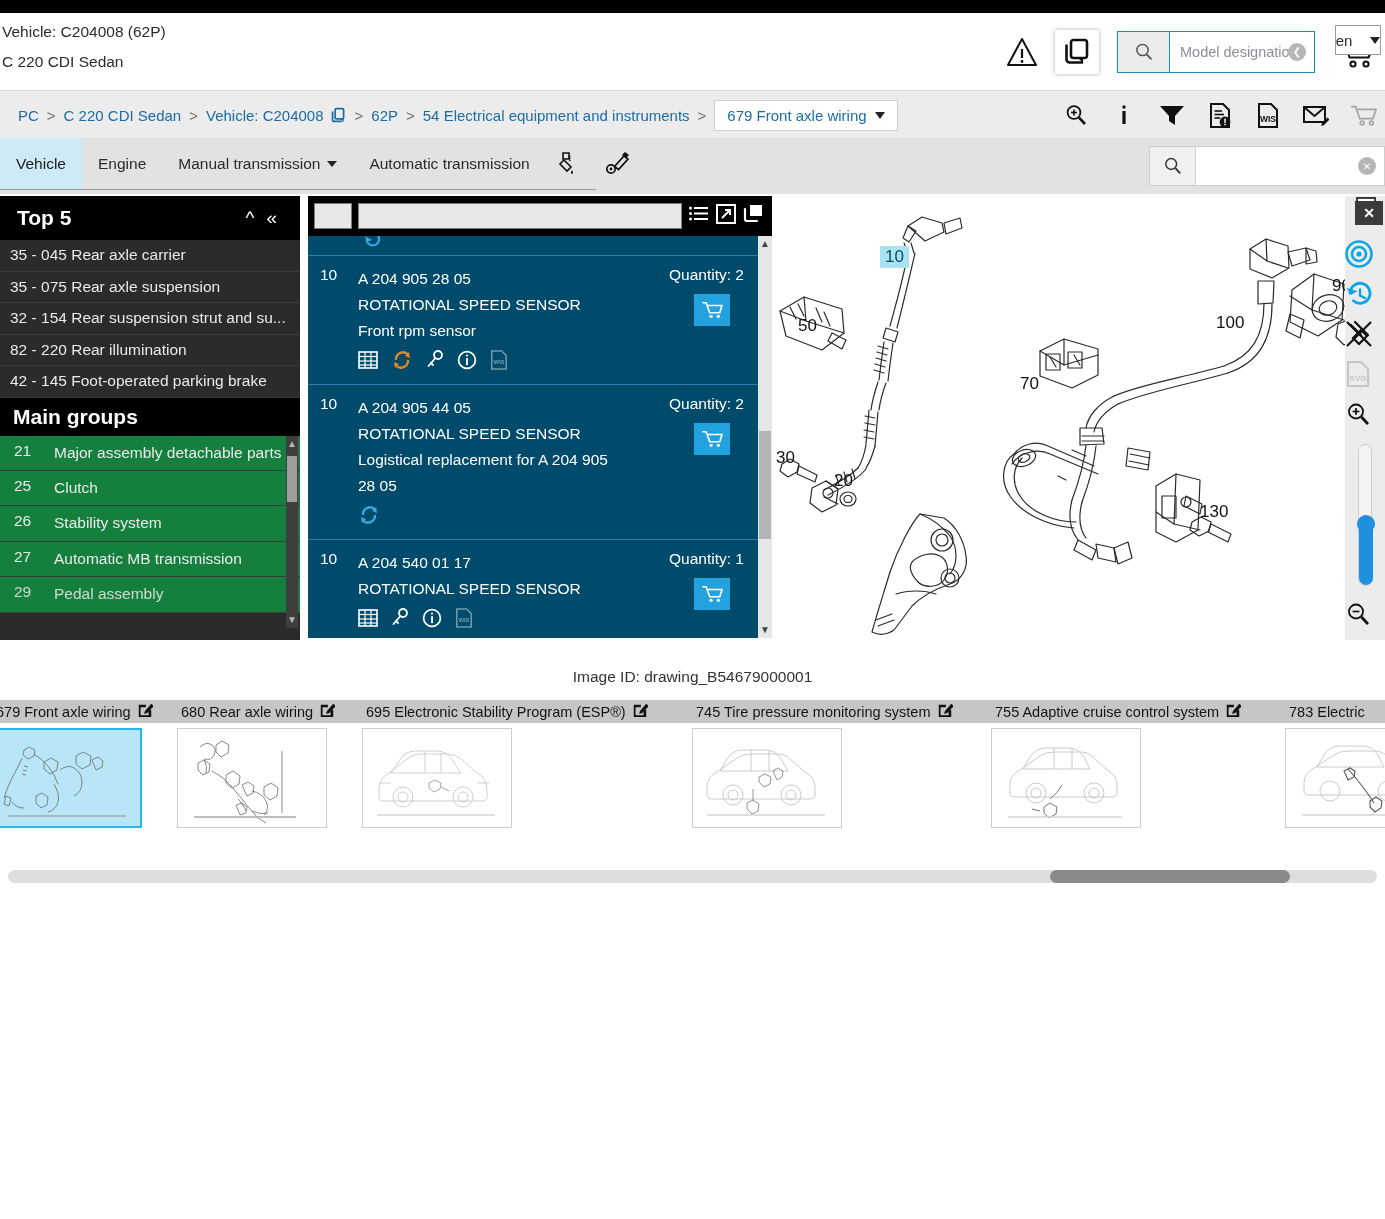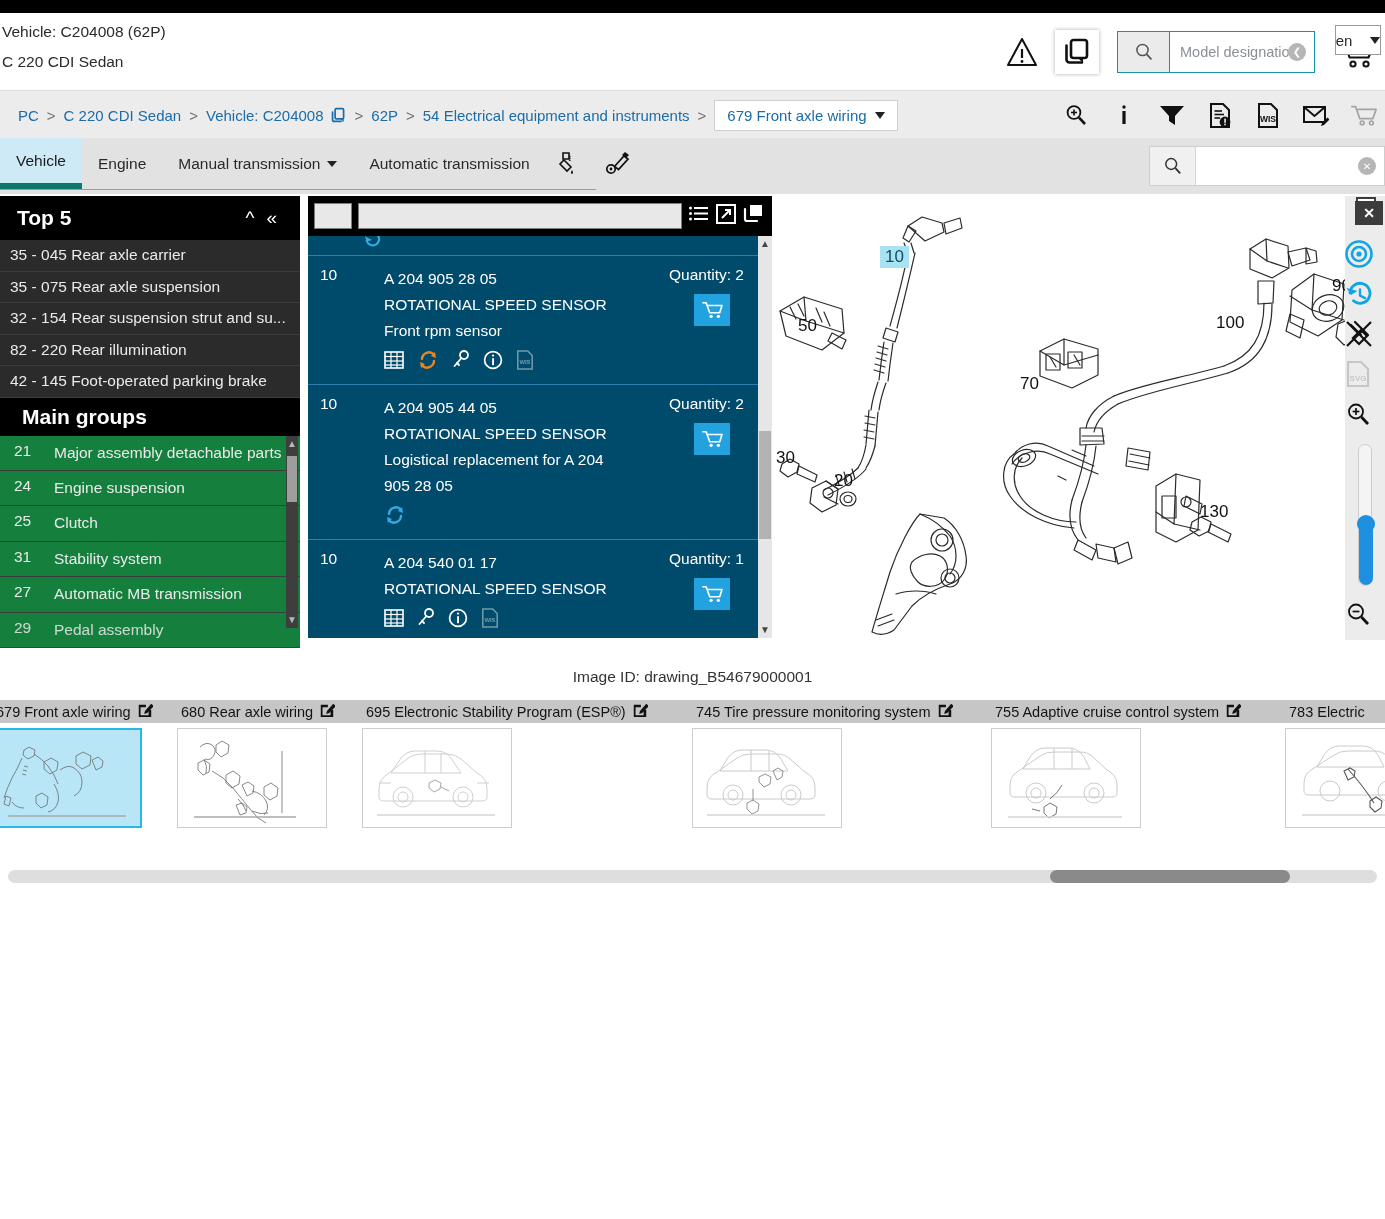--- a/index.html
+++ b/index.html
@@ -53,21 +53,21 @@
   .caret-d { width: 0; height: 0; border-left: 5px solid transparent; border-right: 5px solid transparent;
              border-top: 7px solid #222; }
 
   .crumb-tools { position: absolute; right: 8px; top: 0; height: 48px; display: flex; align-items: center; gap: 22px; }
   .crumb-tools .ti { width: 26px; height: 26px; display: flex; align-items: center; justify-content: center; }
 
   
   .tabrow { position: absolute; left: 0; top: 138px; width: 1385px; height: 56px; background: #e2e2e2; }
   .tabs { position: absolute; left: 0; top: 0; height: 52px; display: flex; align-items: stretch; }
   .tab { display: flex; align-items: center; padding: 0 16px; font-size: 15.5px; color: #2a2a2a; }
-  .tab.active { background: #cfeaf7; border-bottom: 7px solid #0f766e; color: #1b1b1b; }
+  .tab.active { background: #cfeaf7; border-bottom: 1px solid #0f766e; color: #1b1b1b; }
   .tab .cd { margin-left: 7px; width: 0; height: 0; border-left: 5px solid transparent;
              border-right: 5px solid transparent; border-top: 6px solid #222; }
   .tab-ico { display: flex; align-items: center; padding: 0 10px; }
   .tabs-underline { position: absolute; left: 0; top: 51px; width: 596px; height: 1px; background: #9c9c9c; }
 
   .tab-search { position: absolute; right: 0; top: 8px; display: flex; width: 236px; height: 40px;
                 border: 1px solid #cdcdcd; background: #fff; }
   .tab-search .mag { width: 46px; background: #f0f0f0; border-right: 1px solid #d6d6d6;
                      display: flex; align-items: center; justify-content: center; }
   .tab-search .inp { flex: 1; position: relative; display: flex; align-items: center; padding-left: 8px; }
@@ -76,21 +76,21 @@
 
   
   .sidebar { position: absolute; left: 0; top: 196px; width: 300px; height: 444px; background: #2b2b2b; }
   .sb-hdr { height: 44px; background: #000; color: #fff; display: flex; align-items: center;
             padding: 0 17px; font-size: 21px; font-weight: bold; }
   .sb-hdr .sp { flex: 1; }
   .sb-hdr .chev { font-size: 19px; font-weight: normal; padding: 0 6px; color: #fff; }
   .sb-item { height: 31.5px; display: flex; align-items: center; padding: 0 10px; color: #eaeaea;
              font-size: 15.5px; border-bottom: 1px solid #3b3b3b; }
   .sb-grp-hdr { height: 38px; background: #000; color: #fff; display: flex; align-items: center;
-                padding: 0 22px; font-size: 21px; font-weight: bold; }
+                padding: 0 13px; font-size: 21px; font-weight: bold; }
   .mg-list { position: relative; background: #15803d; }
   .mg-item { display: flex; align-items: flex-start; padding: 6px 10px 6px 14px; color: #eaeaea;
              font-size: 15.5px; border-bottom: 1px solid #3b3b3b; }
   .mg-num { width: 40px; flex: none; }
   .mg-lab { flex: 1; line-height: 1.45; }
   .sb-scroll { position: absolute; right: 2px; top: 0; width: 12px; height: 192px; background: #3e3e3e; }
   .sb-thumb { position: absolute; left: 1px; top: 20px; width: 10px; height: 46px; background: #9e9e9e; }
   .sb-arrowu, .sb-arrowd { position: absolute; left: 1px; width: 10px; height: 14px; color: #b6b6b6;
                            font-size: 10px; text-align: center; line-height: 14px; }
   .sb-arrowu { top: 1px; } .sb-arrowd { bottom: 1px; }
@@ -106,21 +106,21 @@
   .pl-scroll { position: absolute; right: 0; top: 0; width: 14px; height: 402px; background: #e6e6e6; }
   .pl-thumb { position: absolute; left: 1px; top: 195px; width: 12px; height: 108px; background: #b3b3b3; }
   .pl-au, .pl-ad { position: absolute; left: 0; width: 14px; height: 16px; text-align: center;
                    font-size: 10px; line-height: 16px; color: #444; }
   .pl-au { top: 0; } .pl-ad { bottom: 0; }
 
   .p-partial { height: 20px; border-bottom: 1px solid #2a7fb0; padding-left: 56px; overflow: hidden;
                position: relative; }
   .p-row { border-bottom: 1px solid #2a7fb0; padding: 10px 0 10px 0; position: relative; color: #fff; }
   .p-pos { position: absolute; left: 12px; top: 10px; font-size: 15.5px; }
-  .p-main { padding-left: 76px; padding-right: 150px; }
+  .p-main { padding-left: 50px; padding-right: 150px; }
   .p-num { font-size: 15.5px; line-height: 26px; }
   .p-name { font-size: 15.5px; line-height: 26px; }
   .p-desc { font-size: 15.5px; line-height: 26px; }
   .p-icons { display: flex; align-items: center; gap: 13px; margin-top: 6px; height: 24px; }
   .p-qty { position: absolute; right: 28px; top: 10px; font-size: 15.5px; text-align: right; }
   .p-cartbtn { position: absolute; right: 42px; top: 38px; width: 36px; height: 32px; background: #22a3e0;
                display: flex; align-items: center; justify-content: center; }
 
   
   .drawpane { position: absolute; left: 772px; top: 196px; width: 613px; height: 444px; background: #fff; }
@@ -372,29 +372,25 @@
   <div class="sb-grp-hdr">
     <span>Main groups</span>
   </div>
 
   <div class="mg-list">
     <div class="mg-item">
       <span class="mg-num">21</span>
       <span class="mg-lab">Major assembly detachable parts</span>
     </div>
     <div class="mg-item">
-      <span class="mg-num">24</span>
-      <span class="mg-lab">Engine suspension</span>
-    </div>
-    <div class="mg-item">
       <span class="mg-num">25</span>
       <span class="mg-lab">Clutch</span>
     </div>
     <div class="mg-item">
-      <span class="mg-num">31</span>
+      <span class="mg-num">26</span>
       <span class="mg-lab">Stability system</span>
     </div>
     <div class="mg-item">
       <span class="mg-num">27</span>
       <span class="mg-lab">Automatic MB transmission</span>
     </div>
     <div class="mg-item" style="opacity:.85">
       <span class="mg-num">29</span>
       <span class="mg-lab">Pedal assembly</span>
     </div>

